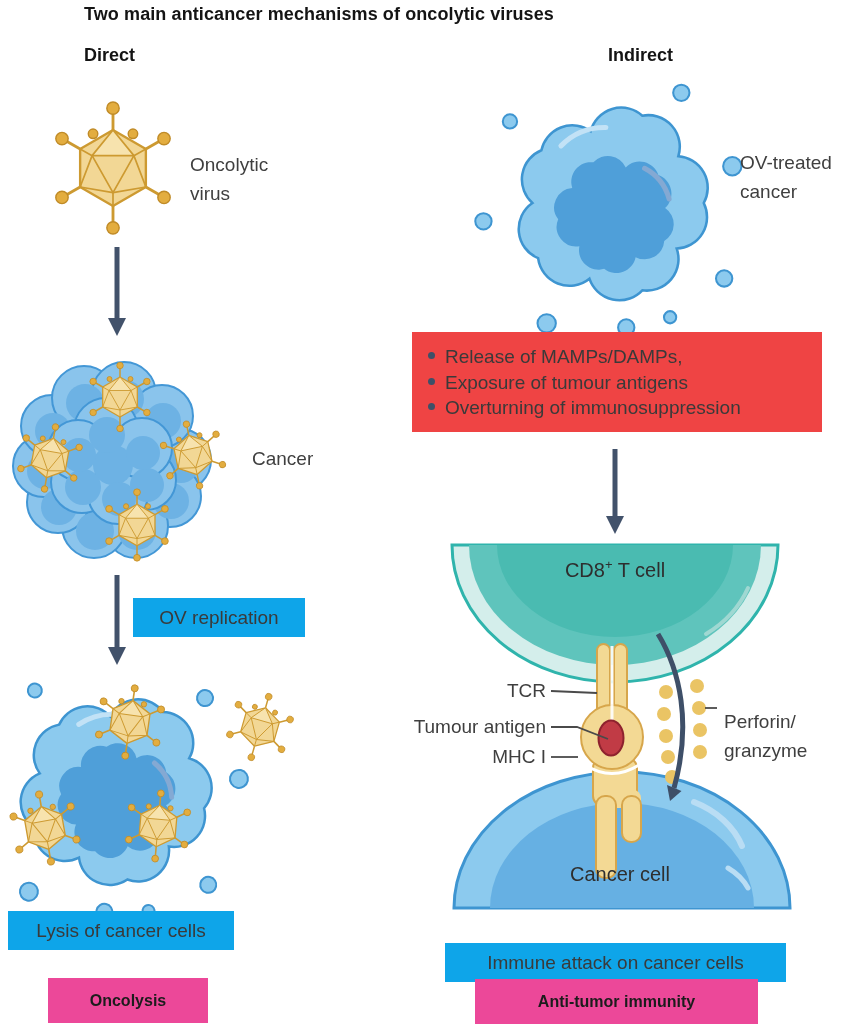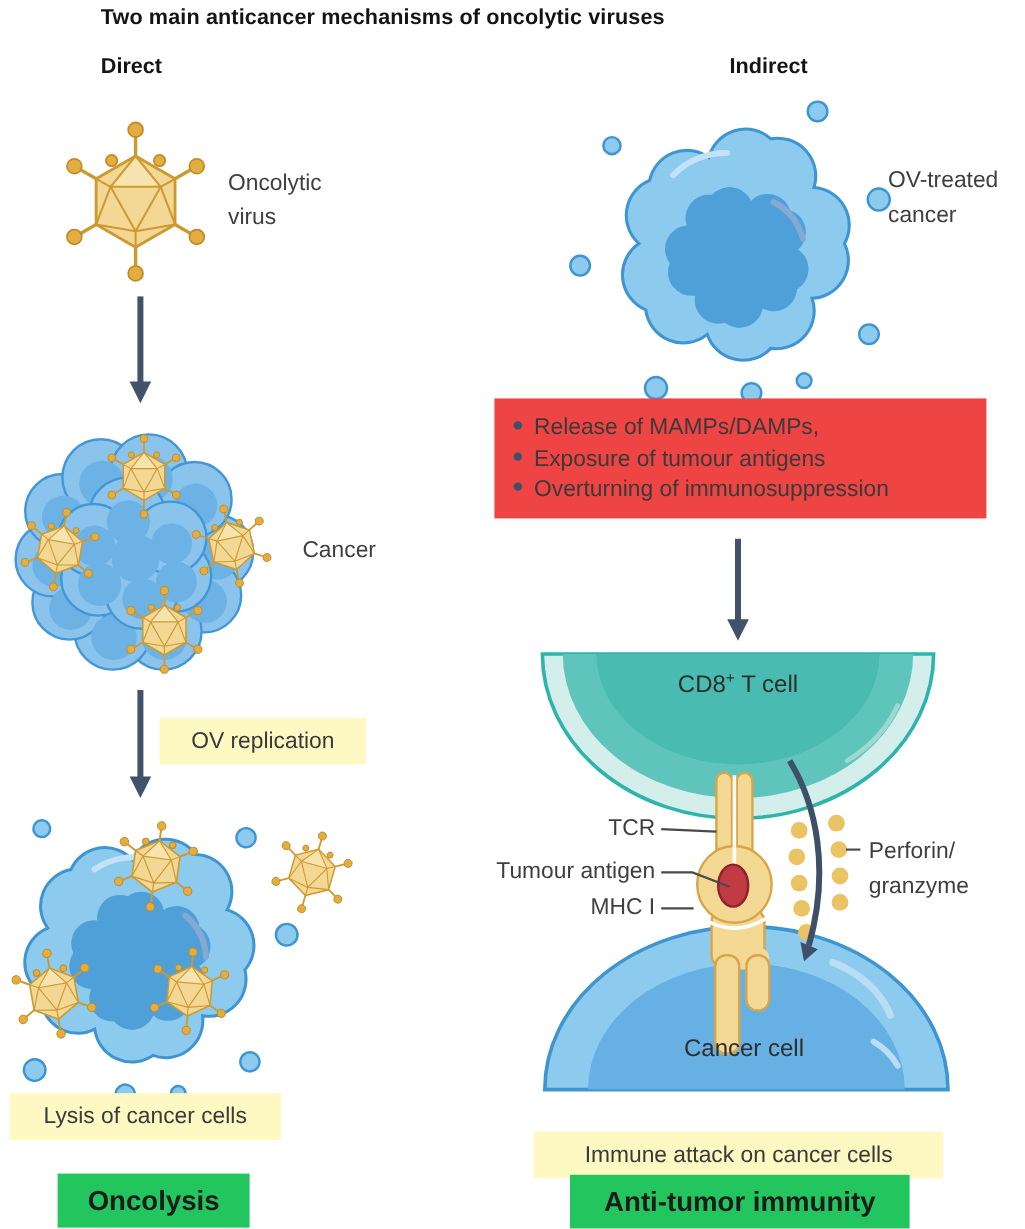--- a/index.html
+++ b/index.html
@@ -3,25 +3,25 @@
 <meta charset="utf-8">
 <style>
   html,body{margin:0;padding:0;background:#ffffff;}
   #stage{position:relative;width:854px;height:1024px;background:#fff;overflow:hidden;
          font-family:"Liberation Sans","DejaVu Sans",sans-serif;color:#3d3d3d;border-radius:25px;}
   #art{position:absolute;left:0;top:0;width:854px;height:1024px;}
   .abs{position:absolute;}
   .title{font-size:18px;font-weight:bold;color:#141414;letter-spacing:.1px;}
   .colhead{font-size:18px;font-weight:bold;color:#141414;}
   .lbl{font-size:19px;color:#3f3f3f;line-height:29px;}
-  .two-line{white-space:pre-line;}
-  .graybox{background:#fef9c3;display:flex;align-items:center;justify-content:center;
+  .two-line{white-space:pre-line;margin-top:12px;}
+  .graybox{background:#0ea5e9;display:flex;align-items:center;justify-content:center;
            font-size:19px;color:#3a3a3a;}
-  .badge{background:#22c55e;display:flex;align-items:center;justify-content:center;
-         font-size:23px;font-weight:bold;color:#1c1c1c;}
+  .badge{background:#ec4899;display:flex;align-items:center;justify-content:center;
+         font-size:16px;font-weight:bold;color:#1c1c1c;}
   .bullets{background:#ef4444;padding:12px 10px 0 16px;box-sizing:border-box;}
   .bullet-row{display:flex;align-items:baseline;font-size:19px;color:#3a3a3a;line-height:25.5px;}
   .bullet-dot{width:7px;height:7px;border-radius:50%;background:#3e5068;flex:0 0 7px;
               margin-right:10px;position:relative;top:-4px;}
   .ralign{text-align:right;}
   .center{text-align:center;}
   .cd8{font-size:20px;color:#2e2e2e;}
   .cd8 sup{font-size:13px;}
   .cellname{font-size:20px;color:#2e2e2e;}
 </style>

